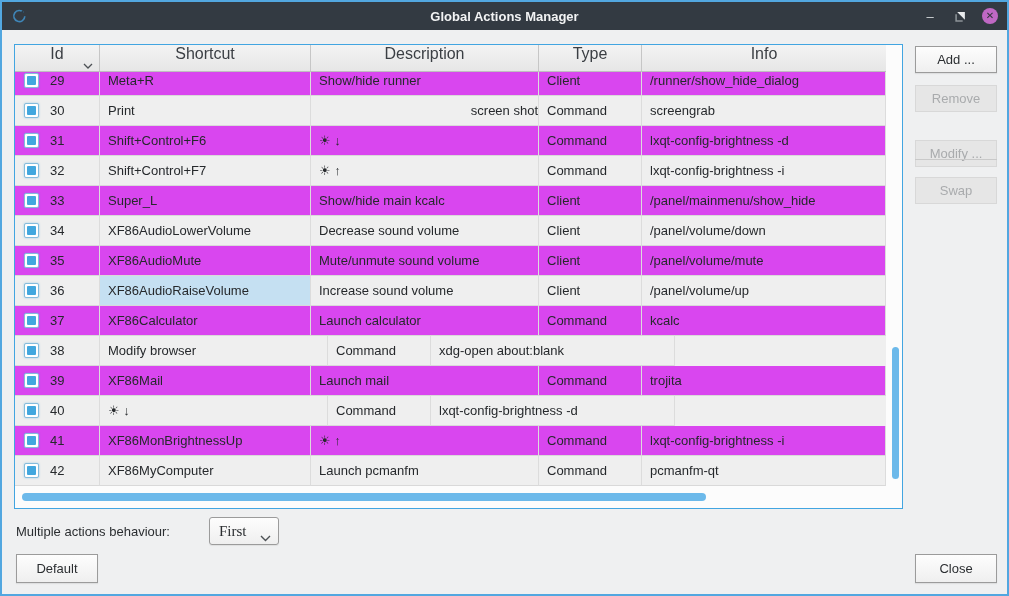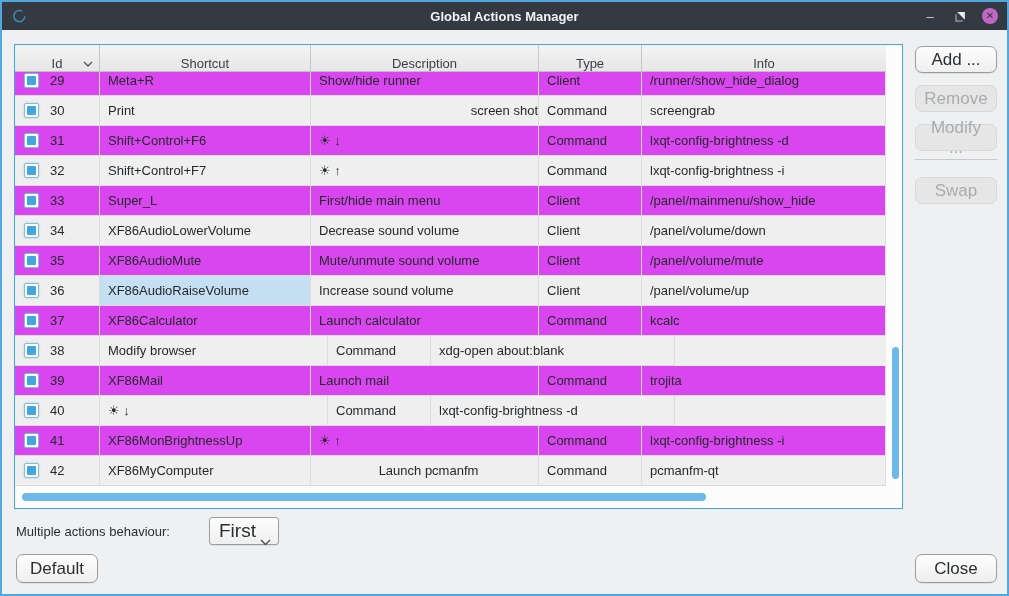--- a/index.html
+++ b/index.html
@@ -8,42 +8,42 @@
   
   .titlebar{position:absolute;left:0;top:0;width:1005px;height:28px;background:#333a42;display:flex;align-items:center;}
   .win-icon{width:18px;height:18px;margin-left:8px;display:flex;align-items:center;justify-content:center;}
   .title{position:absolute;left:0;right:0;text-align:center;color:#f2f3f4;font-size:13px;font-weight:bold;pointer-events:none;}
   .tb-controls{position:absolute;right:8px;top:0;height:28px;display:flex;align-items:center;gap:12px;}
   .tb-btn{width:18px;height:18px;display:flex;align-items:center;justify-content:center;color:#d6d9dc;font-size:13px;cursor:pointer;}
   .close-circle{width:16px;height:16px;border-radius:50%;background:#c068c4;color:#2e3338;display:flex;align-items:center;justify-content:center;font-size:10px;font-weight:bold;line-height:1;}
   
   .table-widget{position:absolute;left:12px;top:42px;width:889px;height:465px;box-sizing:border-box;border:1px solid #42a5e1;background:#fcfcfc;}
   .thead{display:flex;width:871px;height:27px;background:linear-gradient(#f3f3f3,#e6e6e6);border-bottom:1px solid #bfbfbf;box-sizing:border-box;}
-  .th{position:relative;display:flex;align-items:flex-end;justify-content:center;box-sizing:border-box;border-right:1px solid #c6c6c6;color:#3b3f44;font-size:13px;}
+  .th{position:relative;display:flex;align-items:flex-start;justify-content:center;box-sizing:border-box;border-right:1px solid #c6c6c6;color:#3b3f44;font-size:16px;}
   .th:last-child{border-right:none;}
   .sort-ind{position:absolute;right:6px;top:10px;}
   .tbody{width:871px;height:414px;overflow:hidden;}
   .tr{display:flex;height:30px;box-sizing:border-box;background:#d946ef;}
   .tr.alt{background:#efefef;}
   .tr:first-child{margin-top:-6px;}
   .td{display:flex;align-items:center;box-sizing:border-box;height:30px;padding-left:8px;border-right:1px solid #dcdcdc;border-bottom:1px solid #d9d9d9;font-size:13px;color:#26292c;white-space:nowrap;overflow:hidden;}
   .td.sel{background:#c5e0f2;}
   .td.idcell{padding-left:9px;gap:11px;}
   .cb{position:relative;width:15px;height:15px;box-sizing:border-box;border:1px solid #85bcdc;border-radius:2px;background:#fff;box-shadow:0 0 2px rgba(66,165,220,.5);flex:0 0 auto;}
   .cb::after{content:'';position:absolute;inset:2px;background:#42a7de;border-radius:1px;}
   .vthumb{position:absolute;left:877px;top:302px;width:7px;height:132px;border-radius:4px;background:#6cb9ea;}
   .hthumb{position:absolute;left:7px;top:448px;width:684px;height:8px;border-radius:4px;background:#6cb9ea;}
   
-  .btn{position:absolute;box-sizing:border-box;border:1px solid #9b9b9b;border-radius:7px;background:linear-gradient(#fdfdfd,#efefef);color:#2b2e31;font-size:17px;display:flex;align-items:center;justify-content:center;cursor:pointer;box-shadow:0 1px 1px rgba(0,0,0,.07);}
+  .btn{position:absolute;box-sizing:border-box;border:1px solid #9b9b9b;border-radius:0;background:linear-gradient(#fdfdfd,#efefef);color:#2b2e31;font-size:13px;display:flex;align-items:center;justify-content:center;cursor:pointer;box-shadow:0 1px 1px rgba(0,0,0,.07);}
   .btn.disabled{background:#e6e6e6;border:1px solid #d8d8d8;color:#a9abad;box-shadow:none;cursor:default;}
   .side{left:913px;width:82px;height:27px;}
   .sep{position:absolute;left:913px;top:157px;width:82px;height:1px;background:#c9c9c9;}
   
   .beh-label{position:absolute;left:14px;top:515px;height:28px;display:flex;align-items:center;font-size:13px;color:#2b2e31;}
-  .combo{position:absolute;left:207px;top:515px;width:70px;height:28px;box-sizing:border-box;border:1px solid #9b9b9b;border-radius:3px;background:linear-gradient(#fdfdfd,#efefef);display:flex;align-items:center;padding-left:9px;font-size:19px;color:#2b2e31;cursor:pointer;box-shadow:0 1px 1px rgba(0,0,0,.07);}
+  .combo{position:absolute;left:207px;top:515px;width:70px;height:28px;box-sizing:border-box;border:1px solid #9b9b9b;border-radius:3px;background:linear-gradient(#fdfdfd,#efefef);display:flex;align-items:center;padding-left:9px;font-size:15px;color:#2b2e31;cursor:pointer;box-shadow:0 1px 1px rgba(0,0,0,.07);font-family:Liberation Serif, serif;}
   .combo .chev{position:absolute;right:7px;top:11px;}
 </style>
 </head>
 <body>
 
 <div class="window">
 
   <div class="titlebar">
     <span class="win-icon">
       <svg width="16" height="16" viewBox="0 0 16 16">
@@ -162,21 +162,21 @@
         </div>
         <div class="tr">
           <div class="td idcell" style="width: 85px;">
             <span class="cb"></span>
             <span>33</span>
           </div>
           <div class="td" style="width: 211px;">
             <span>Super_L</span>
           </div>
           <div class="td" style="width: 228px;">
-            <span>First/hide main menu</span>
+            <span>Show/hide main kcalc</span>
           </div>
           <div class="td" style="width: 103px;">
             <span>Client</span>
           </div>
           <div class="td" style="width: 244px;">
             <span>/panel/mainmenu/show_hide</span>
           </div>
         </div>
         <div class="tr alt">
           <div class="td idcell" style="width: 85px;">
@@ -317,38 +317,38 @@
           </div>
         </div>
         <div class="tr alt">
           <div class="td idcell" style="width: 85px;">
             <span class="cb"></span>
             <span>42</span>
           </div>
           <div class="td" style="width: 211px;">
             <span>XF86MyComputer</span>
           </div>
-          <div class="td" style="width: 228px; justify-content: center;">
+          <div class="td" style="width: 228px;">
             <span>Launch pcmanfm</span>
           </div>
           <div class="td" style="width: 103px;">
             <span>Command</span>
           </div>
           <div class="td" style="width: 244px;">
             <span>pcmanfm-qt</span>
           </div>
         </div>
       </div>
     <div class="vthumb"></div>
     <div class="hthumb"></div>
   </div>
 
   <button class="btn side" style="top:44px;">Add ...</button>
   <button class="btn side disabled" style="top:83px;">Remove</button>
-  <button class="btn side disabled" style="top:122px;">Modify ...</button>
+  <button class="btn side disabled" style="top:138px;">Modify ...</button>
   <div class="sep"></div>
   <button class="btn side disabled" style="top:175px;">Swap</button>
 
   <div class="beh-label">Multiple actions behaviour:</div>
   <div class="combo">
     <span>First</span>
     <span class="chev">
       <svg width="11" height="7" viewBox="0 0 11 7">
           <polyline points="1,1 5.5,5.5 10,1" fill="none" stroke="#4d5155" stroke-width="1.4"></polyline>
         </svg>

